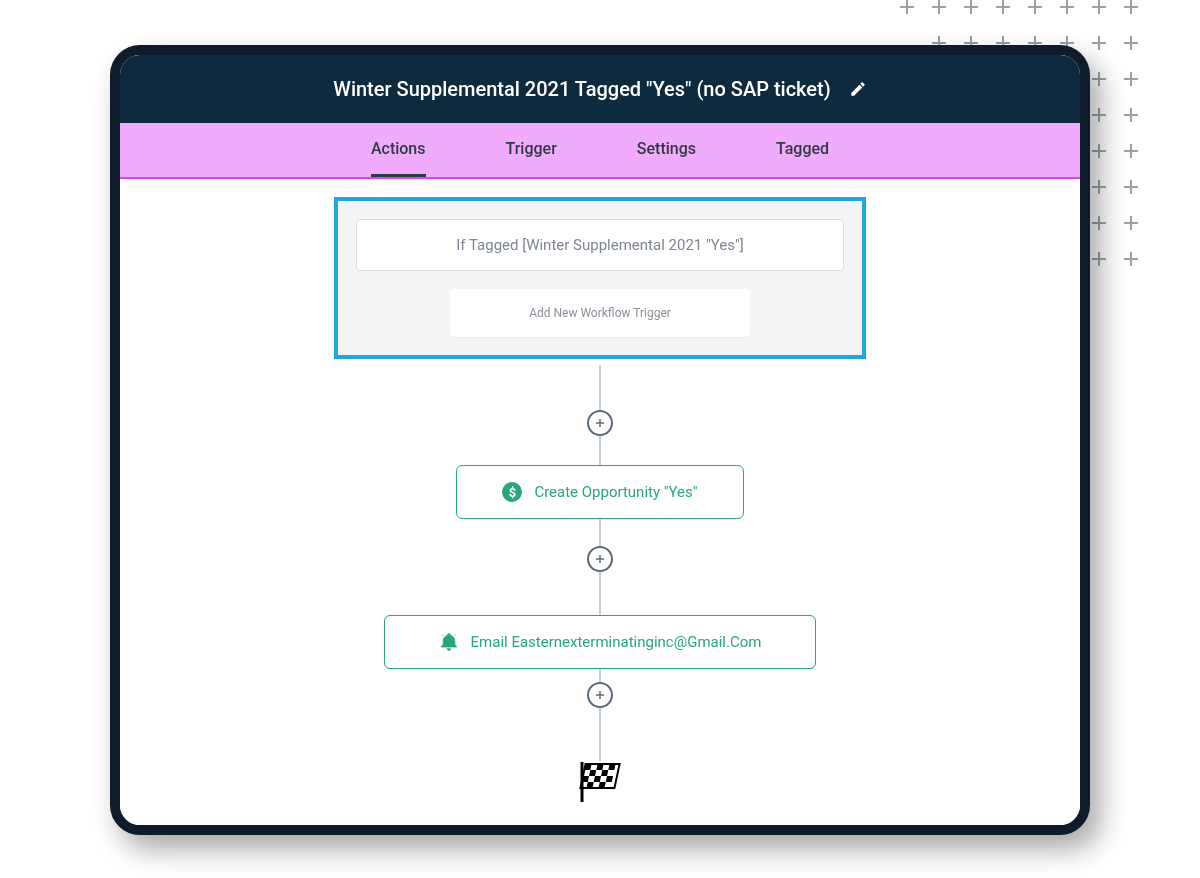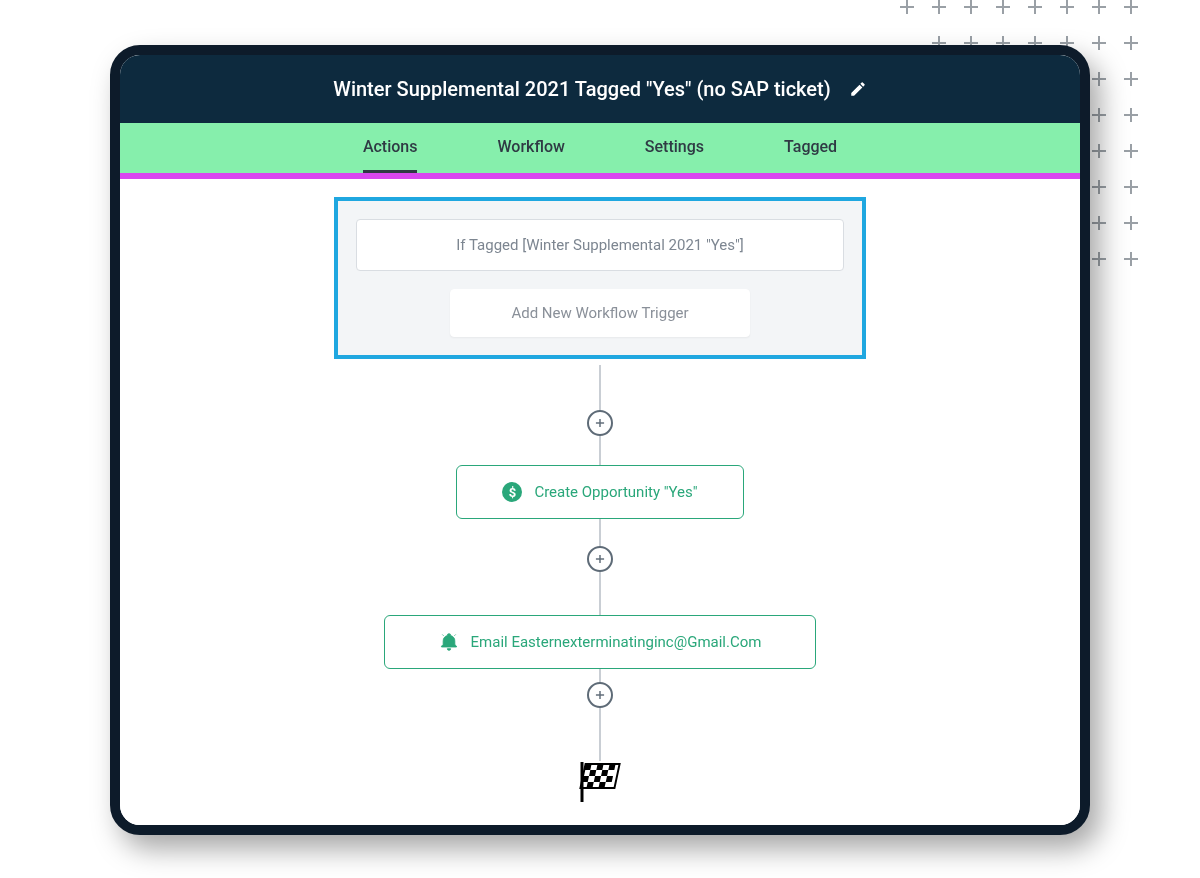--- a/index.html
+++ b/index.html
@@ -58,22 +58,22 @@
   .header-title {
     font-size: 20px;
     font-weight: 500;
   }
   .edit-icon {
     width: 18px; height: 18px; color: #ffffff; cursor: pointer;
   }
 
   .tabs-bar {
     height: 56px;
-    background: #86efac;
-    border-bottom: 6px solid #d946ef;
+    background: #f0abfc;
+    border-bottom: 2px solid #d946ef;
     display: flex;
     align-items: stretch;
     justify-content: center;
     gap: 80px;
   }
   .tab {
     display: flex;
     align-items: center;
     color: #2f3a44;
     font-size: 16px;
@@ -118,21 +118,21 @@
     background: #ffffff;
     border: 1px solid #ffffff;
     border-radius: 4px;
     height: 48px;
     width: 300px;
     margin: 18px auto 4px auto;
     display: flex;
     align-items: center;
     justify-content: center;
     color: #8a9099;
-    font-size: 15px;
+    font-size: 12px;
     box-shadow: 0 1px 2px rgba(0,0,0,0.05);
     cursor: pointer;
   }
 
   .flow-line {
     position: absolute;
     left: 50%;
     transform: translateX(-50%);
     width: 2px;
     top: 186px;
@@ -289,21 +289,21 @@
           <path d="M3 17.25V21h3.75l11.06-11.06-3.75-3.75L3 17.25zM20.71 7.04a1 1 0 0 0 0-1.41l-2.34-2.34a1 1 0 0 0-1.41 0l-1.83 1.83 3.75 3.75 1.83-1.83z"></path>
         </svg>
     </span>
   </div>
 
   <div class="tabs-bar">
     <div class="tab active">
         <span>Actions</span>
       </div>
     <div class="tab">
-        <span>Workflow</span>
+        <span>Trigger</span>
       </div>
     <div class="tab">
         <span>Settings</span>
       </div>
     <div class="tab">
         <span>Tagged</span>
       </div>
   </div>
 
   <div class="canvas">

